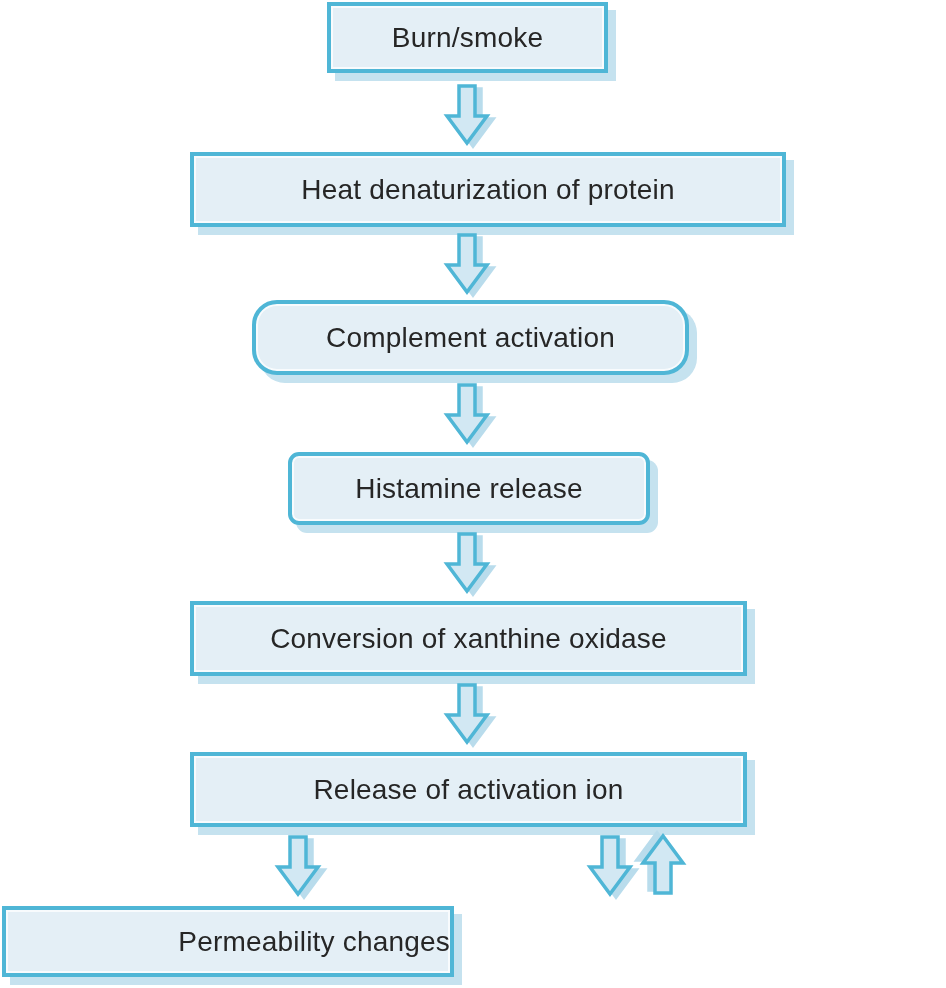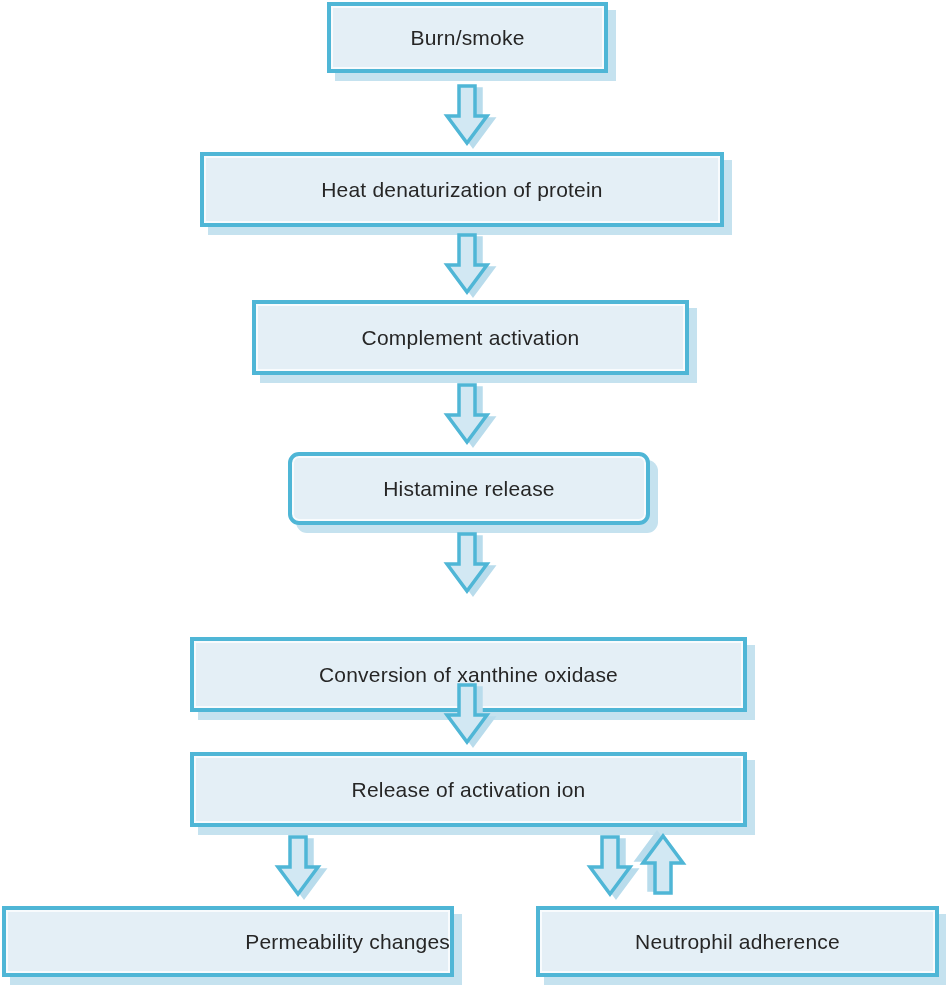--- a/index.html
+++ b/index.html
@@ -20,42 +20,42 @@
     font-family:"Liberation Sans", sans-serif;
     overflow:hidden;
   }
   .node{
     position:absolute;
     box-sizing:border-box;
     background:var(--box-fill);
     border:4px solid var(--box-border);
     box-shadow:8px 8px 0 var(--box-shadow), inset 0 0 0 2px rgba(255,255,255,.75);
     display:flex;align-items:center;justify-content:center;
-    font-size:21px;color:var(--text);
+    font-size:28px;color:var(--text);
     text-align:center;letter-spacing:.2px;
     white-space:nowrap;
   }
   .arrow{
     position:absolute;
     width:60px;height:62px;
     filter:drop-shadow(6px 3px 0 var(--arrow-shadow));
   }
   .arrow path{
     fill:var(--arrow-fill);
     stroke:var(--arrow-border);
     stroke-width:3.5;
     stroke-linejoin:miter;
   }
   .arrow.up{transform:rotate(180deg);}
   
   .pos-burn       {left:327px;top:2px;  width:281px;height:71px;}
-  .pos-heat       {left:200px;top:152px;width:524px;height:75px;}
-  .pos-complement {left:252px;top:300px;width:437px;height:75px;}
+  .pos-heat       {left:190px;top:152px;width:596px;height:75px;}
+  .pos-complement {left:252px;top:300px;width:437px;height:75px;border-radius:25px;}
   .pos-histamine  {left:288px;top:452px;width:362px;height:73px;border-radius:11px;}
-  .pos-xanthine   {left:190px;top:601px;width:557px;height:75px;margin-top:36px;}
+  .pos-xanthine   {left:190px;top:601px;width:557px;height:75px;}
   .pos-superoxide {left:190px;top:752px;width:557px;height:75px;}
   .pos-permeability{left:2px; top:906px;width:452px;height:71px;justify-content:flex-end;}
   .pos-neutrophil {left:536px;top:906px;width:403px;height:71px;}
   
   .pos-a1{left:437px;top:84px;}
   .pos-a2{left:437px;top:233px;}
   .pos-a3{left:437px;top:383px;}
   .pos-a4{left:437px;top:532px;}
   .pos-a5{left:437px;top:683px;}
   .pos-a6{left:268px;top:835px;}
@@ -120,17 +120,14 @@
   </svg>
 
   <svg class="arrow up pos-a8" viewBox="0 0 60 62" aria-hidden="true">
     <path d="M22 2 L38 2 L38 32 L50 32 L30 59 L10 32 L22 32 Z"></path>
   </svg>
 
   <div class="node pos-permeability">
     <span>Permeability changes</span>
   </div>
 
-  <div class="node pos-neutrophil">
-    <span>Neutrophil adherence</span>
-  </div>
 
 </div>
 
 </body></html>

